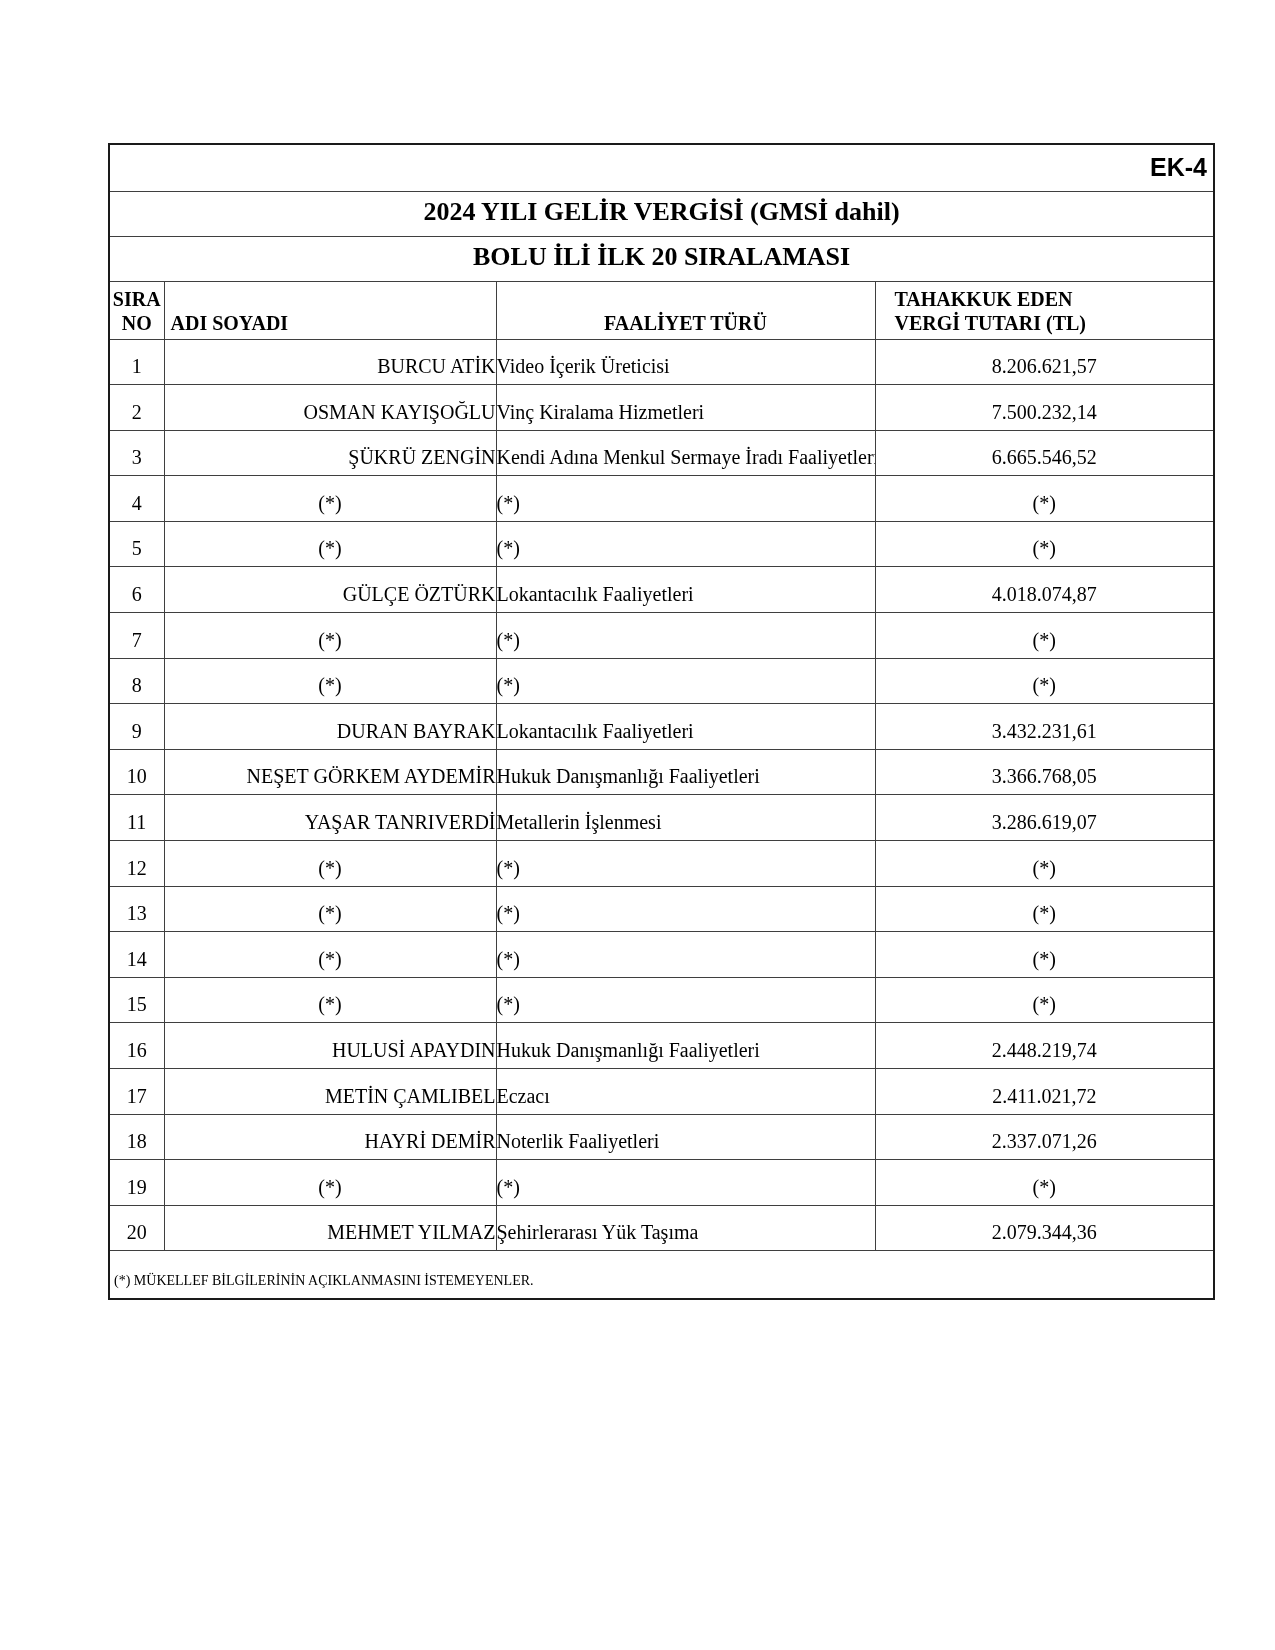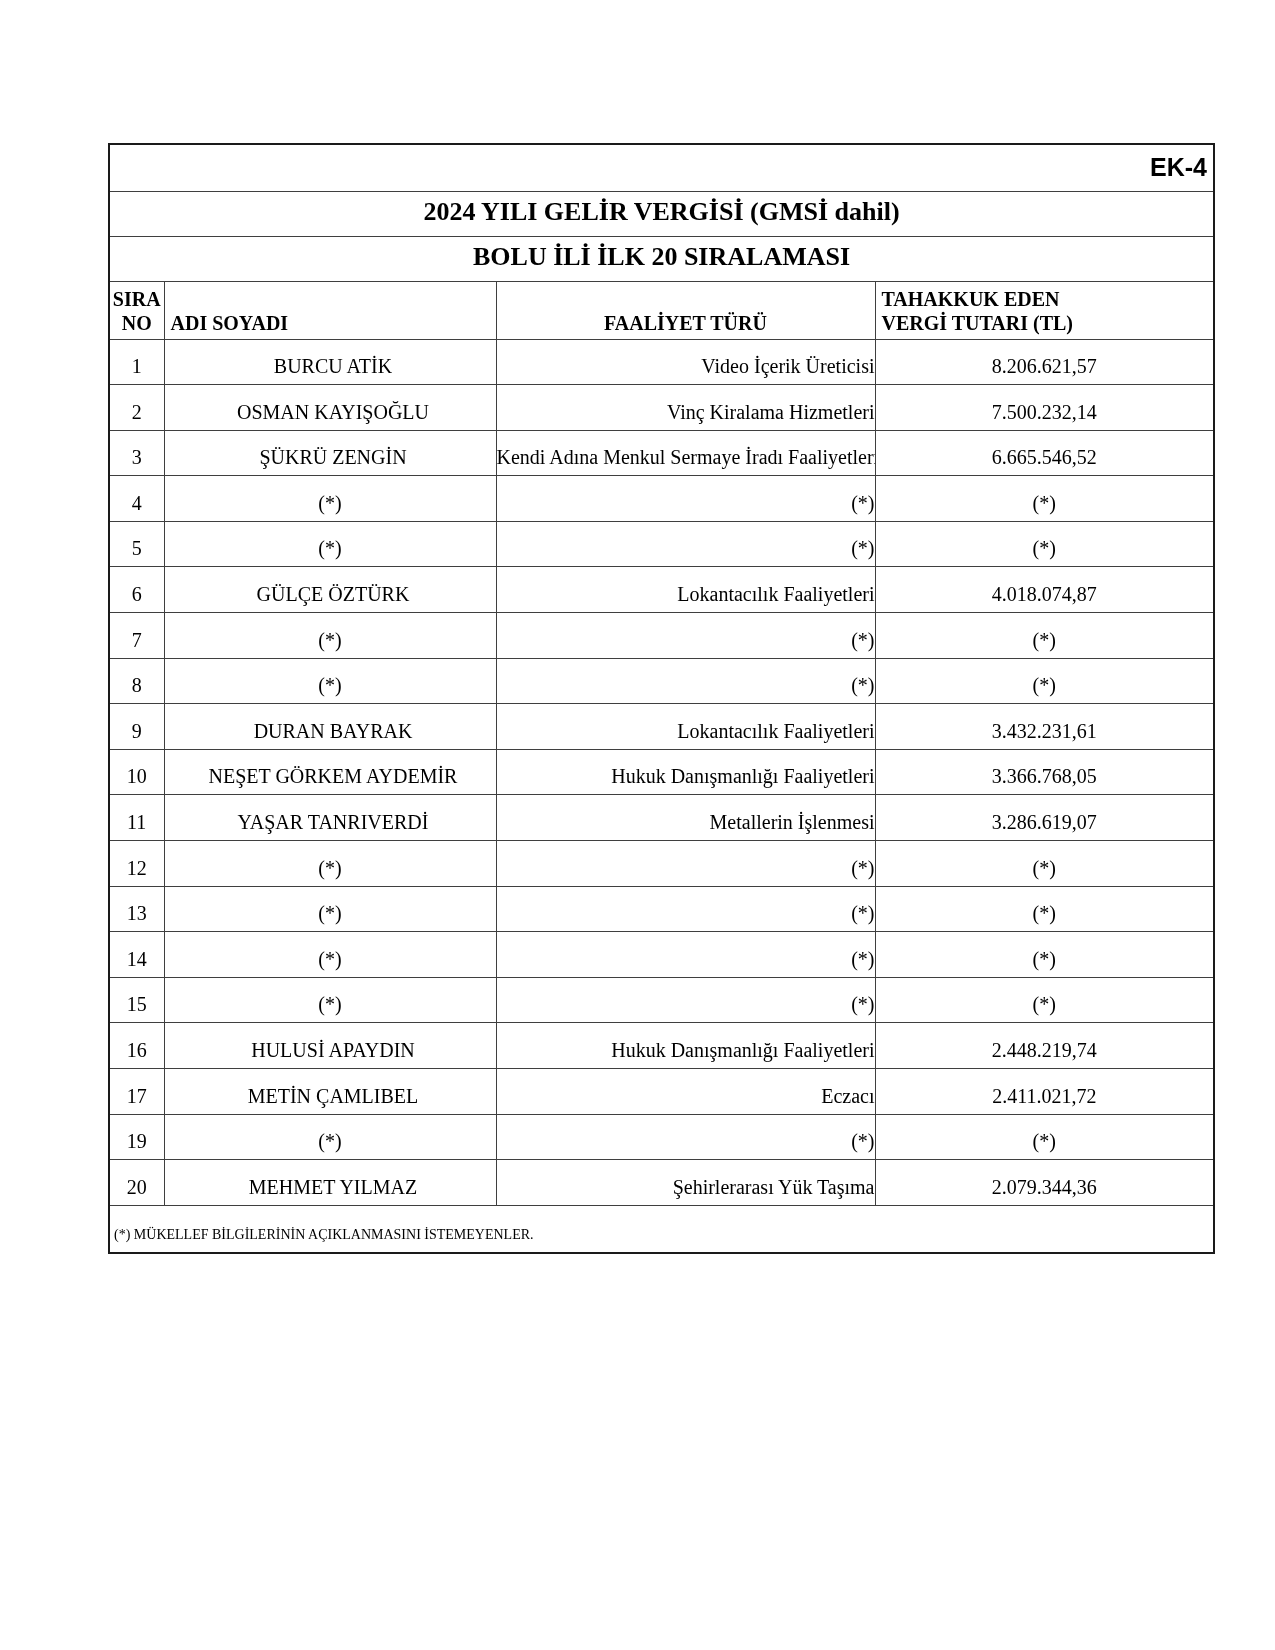--- a/index.html
+++ b/index.html
@@ -52,32 +52,32 @@
     height: 58px;
     vertical-align: bottom;
     font-weight: bold;
     font-size: 20px;
     line-height: 1.22;
     padding-bottom: 3px;
   }
   th.h-rank { text-align: center; }
   th.h-name { text-align: left; padding-left: 6px; }
   th.h-activity { text-align: center; }
-  th.h-amount { text-align: left; padding-left: 6px; }
+  th.h-amount { text-align: left; padding-left: 19px; }
   
   tr.data-row td {
     height: 45.6px;
     vertical-align: bottom;
     font-size: 20px;
     padding-bottom: 6px;
   }
   td.c-no { text-align: center; }
-  td.c-name { text-align: center; padding-left: 6px; }
+  td.c-name { text-align: right; padding-left: 6px; }
   td.c-name.masked { text-align: center; padding-left: 0; }
-  td.c-act { text-align: right; }
+  td.c-act { text-align: left; }
   td.c-amt { text-align: center; }
   
   tr.footnote-row td {
     height: 48px;
     text-align: left;
     vertical-align: bottom;
     padding: 0 0 9px 4px;
     font-size: 14px;
   }
 </style>
@@ -213,20 +213,26 @@
           <td class="c-act">Hukuk Danışmanlığı Faaliyetleri</td>
           <td class="c-amt">2.448.219,74</td>
         </tr>
         <tr class="data-row">
           <td class="c-no">17</td>
           <td class="c-name">METİN ÇAMLIBEL</td>
           <td class="c-act">Eczacı</td>
           <td class="c-amt">2.411.021,72</td>
         </tr>
         <tr class="data-row">
+          <td class="c-no">18</td>
+          <td class="c-name">HAYRİ DEMİR</td>
+          <td class="c-act">Noterlik Faaliyetleri</td>
+          <td class="c-amt">2.337.071,26</td>
+        </tr>
+        <tr class="data-row">
           <td class="c-no">19</td>
           <td class="c-name masked">(*)</td>
           <td class="c-act">(*)</td>
           <td class="c-amt">(*)</td>
         </tr>
         <tr class="data-row">
           <td class="c-no">20</td>
           <td class="c-name">MEHMET YILMAZ</td>
           <td class="c-act">Şehirlerarası Yük Taşıma</td>
           <td class="c-amt">2.079.344,36</td>

